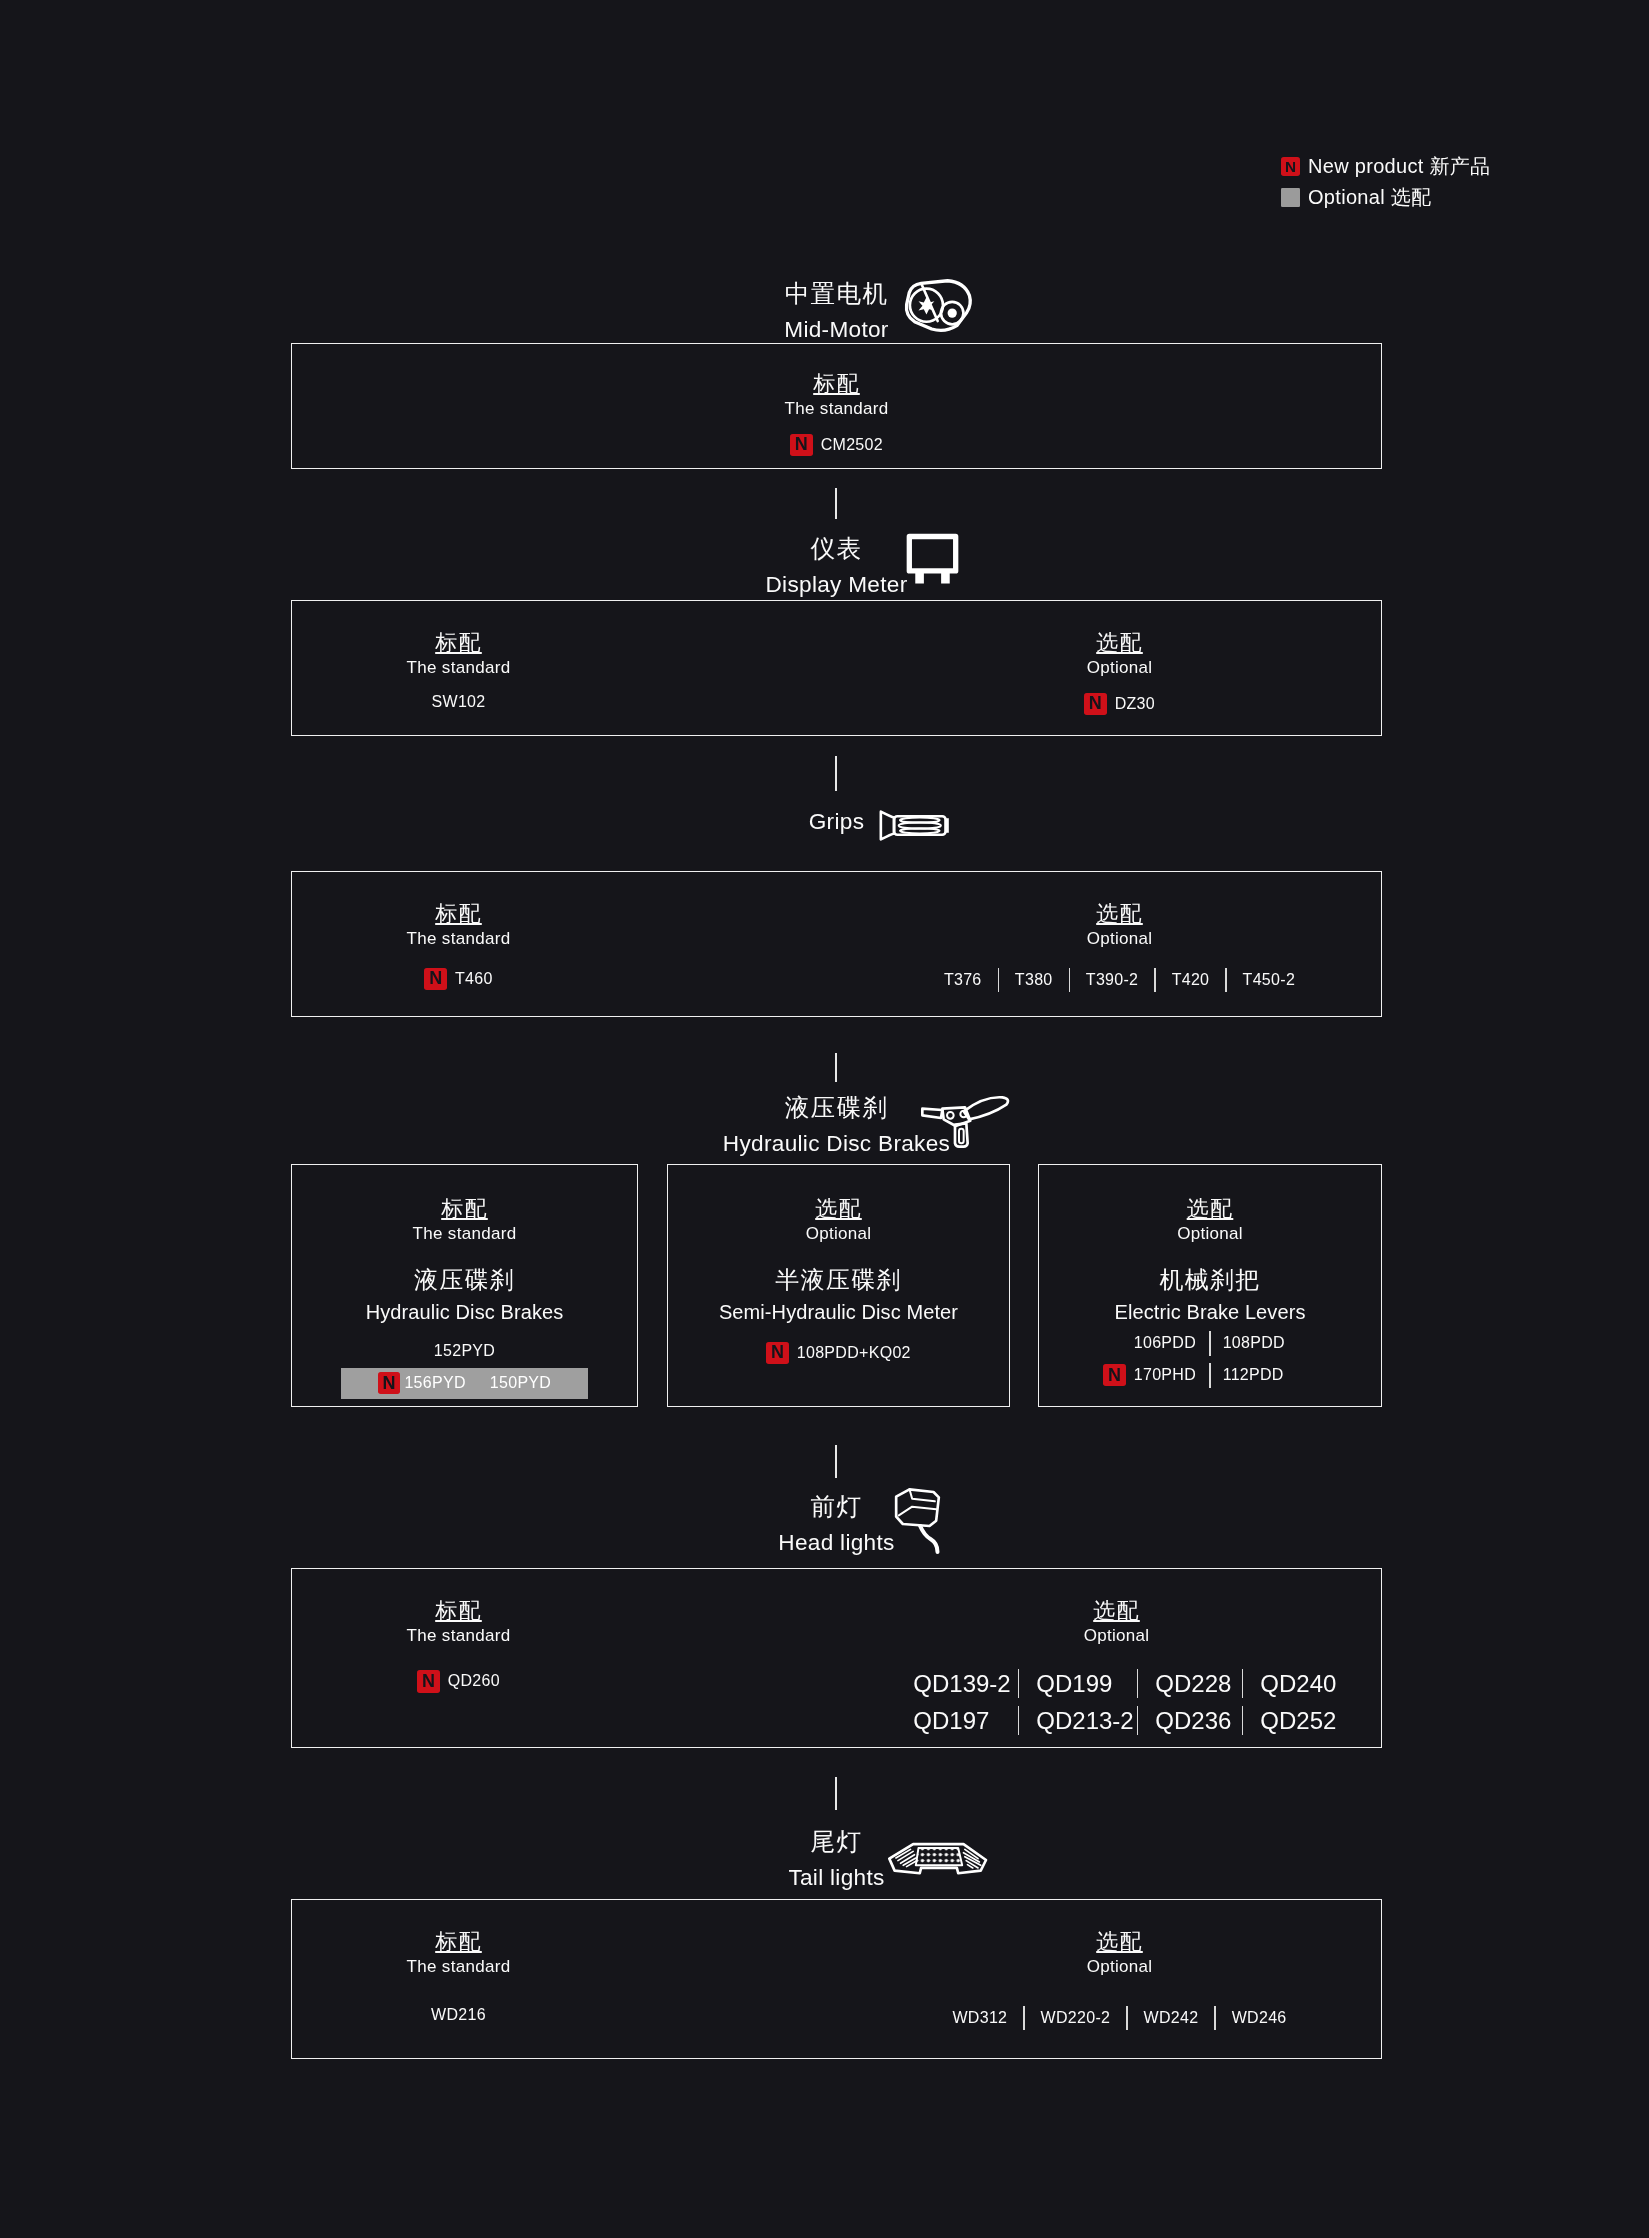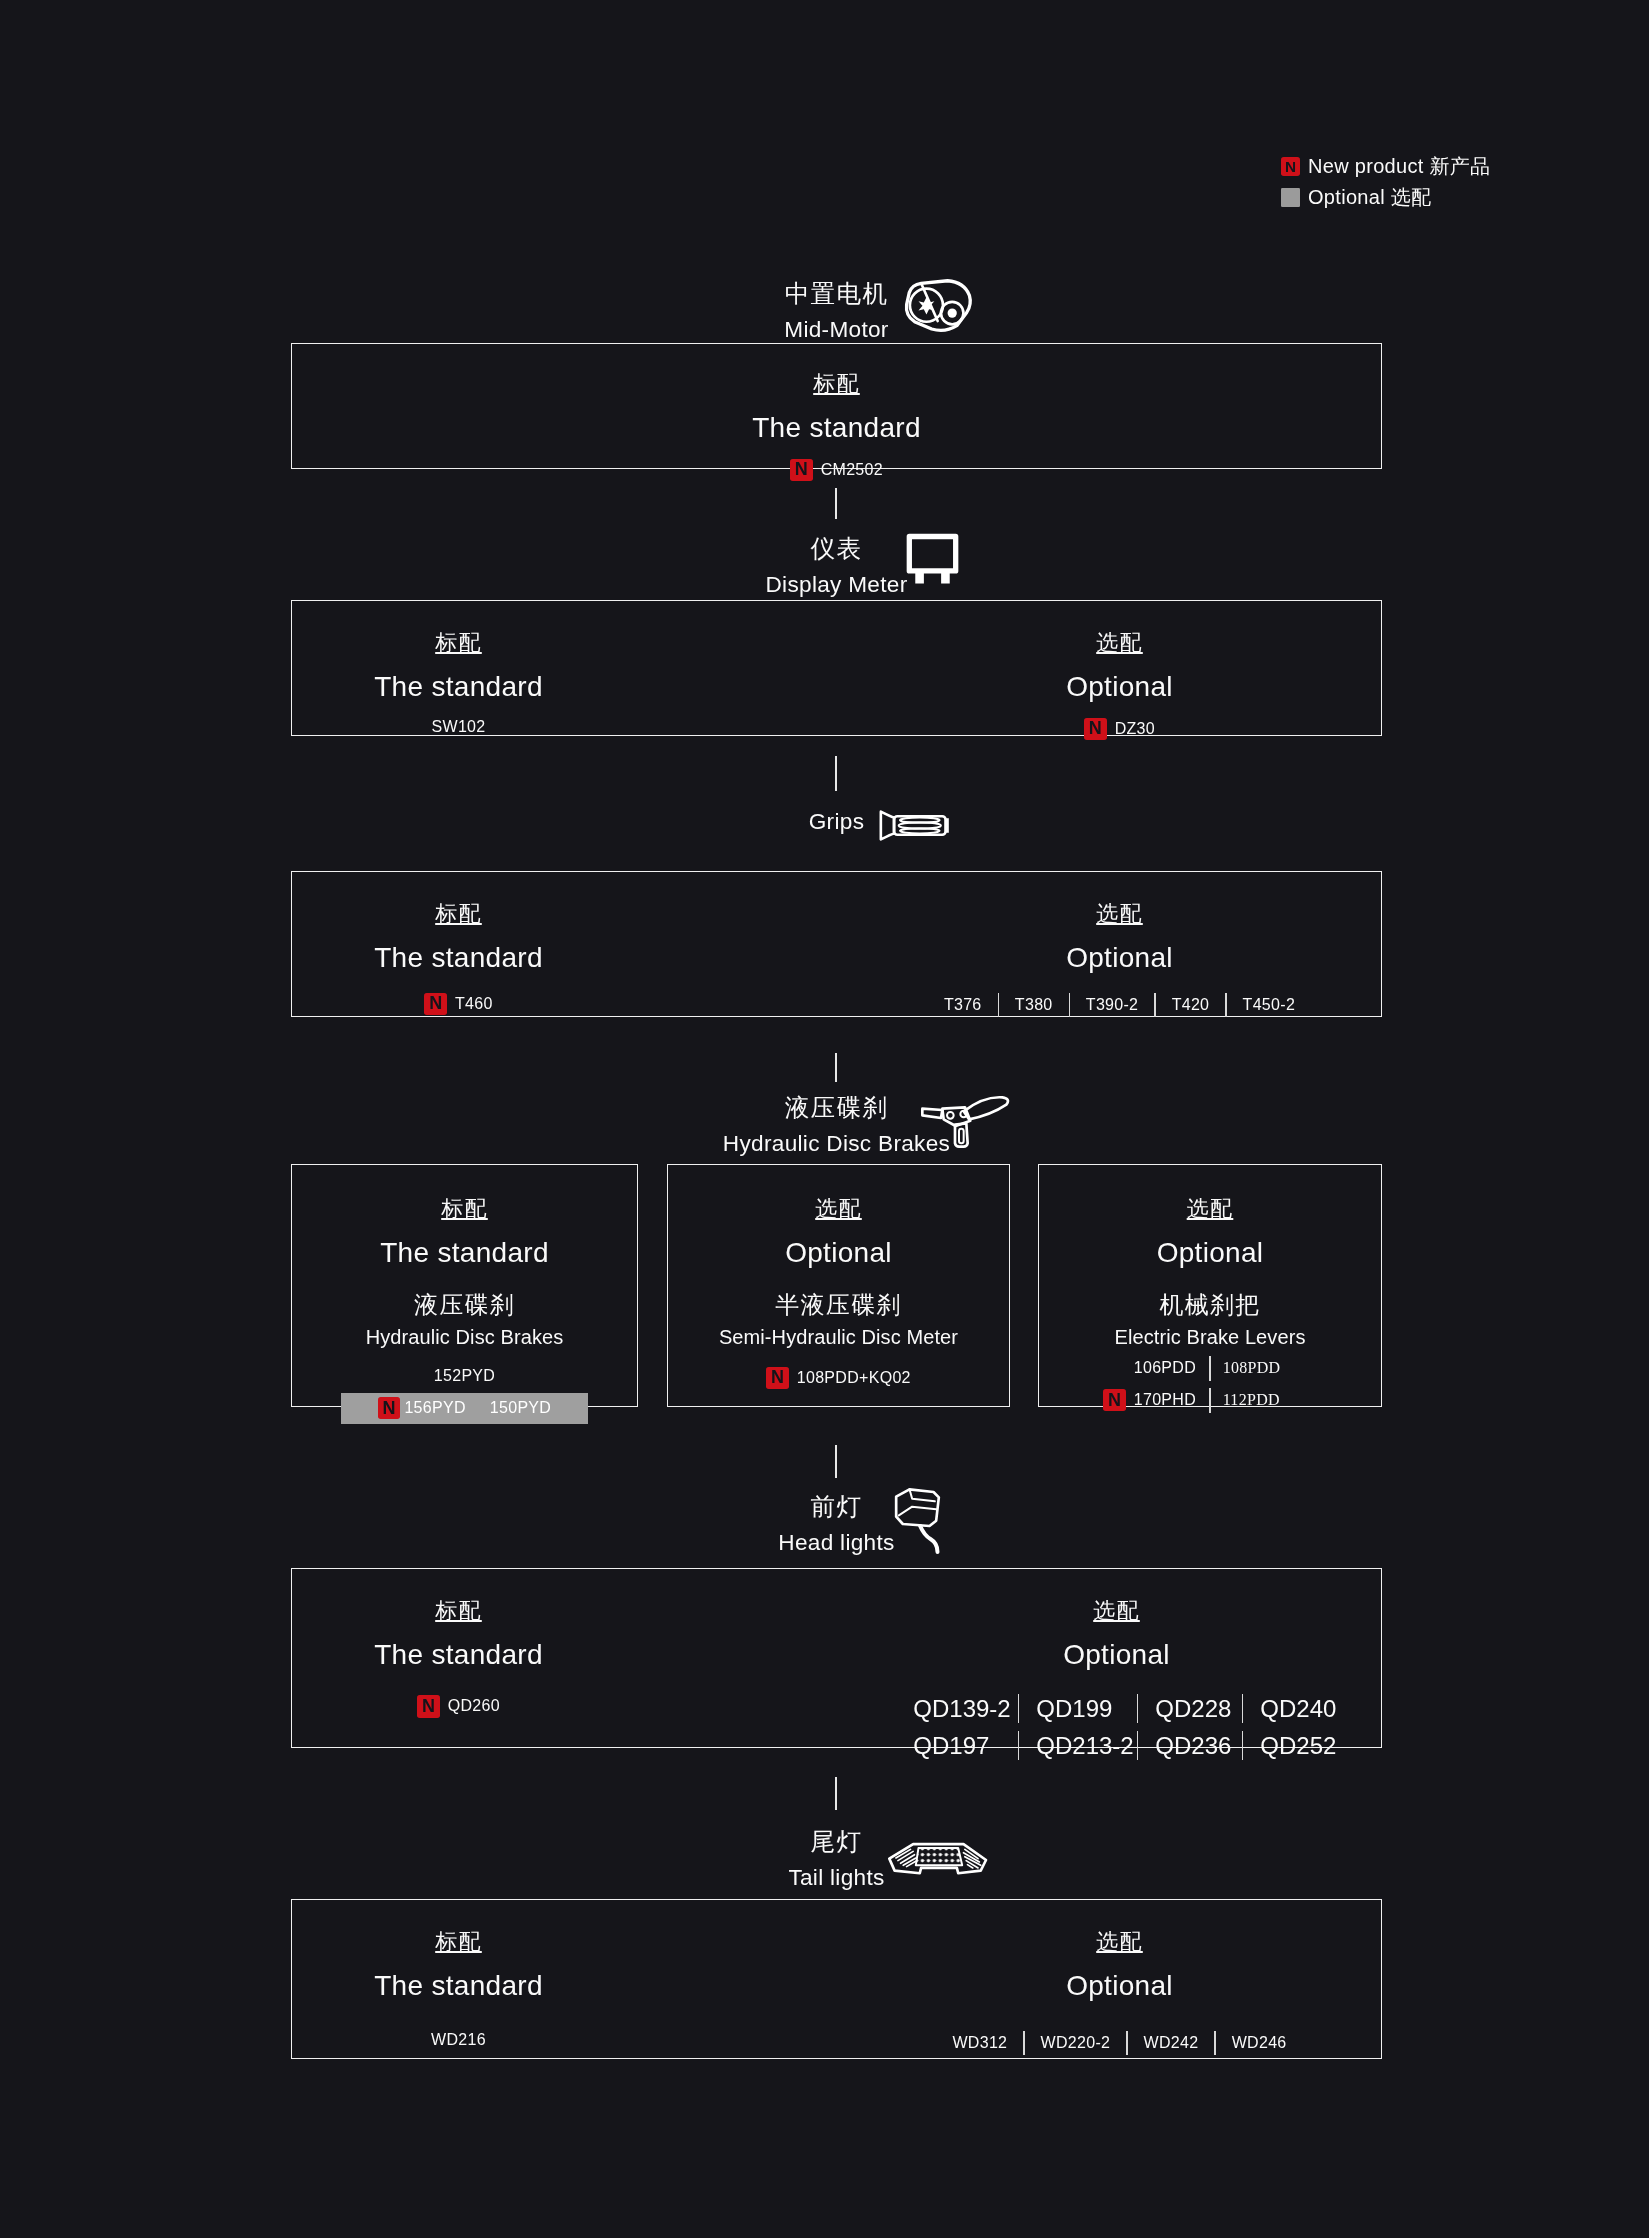--- a/index.html
+++ b/index.html
@@ -43,40 +43,40 @@
   #box3{left:291px;width:1091px;top:871px;height:146px;}
   #box4a{left:291px;width:347px;top:1164px;height:243px;text-align:center;padding-top:29px;}
   #box4b{left:667px;width:343px;top:1164px;height:243px;text-align:center;padding-top:29px;}
   #box4c{left:1038px;width:344px;top:1164px;height:243px;text-align:center;padding-top:29px;}
   #box5{left:291px;width:1091px;top:1568px;height:180px;}
   #box6{left:291px;width:1091px;top:1899px;height:160px;}
   .col-left{position:absolute;left:0;top:0;width:333px;height:100%;padding-top:27px;text-align:center;box-sizing:border-box;}
   .col-right{position:absolute;left:565px;top:0;width:525px;height:100%;padding-top:27px;text-align:center;box-sizing:border-box;}
   #box5 .col-right{left:572px;width:505px;}
   .lbl-cn{font-size:22px;letter-spacing:1.3px;text-decoration:underline;}
-  .lbl-en{font-size:28px;margin-top:13px;letter-spacing:0.3px;}
+  .lbl-en{font-size:17px;margin-top:0;letter-spacing:0.3px;}
   .name-cn{font-size:24px;margin-top:20px;letter-spacing:1.3px;}
   .name-en{font-size:20px;margin-top:5.3px;letter-spacing:0.1px;}
   .code{font-size:16px;letter-spacing:0.3px;white-space:nowrap;}
   .code-row{display:flex;align-items:center;justify-content:center;}
   .mt22{margin-top:14.6px;} .mt28{margin-top:18.6px;} .mt26{margin-top:17.3px;} .mt36{margin-top:24px;} .mt44{margin-top:29px;}
   .vsep{width:1.3px;height:24px;background:#d9d9d9;margin:0 16px;flex:0 0 auto;}
   
   .hl-grid{
     display:grid;grid-template-columns:114px 119px 105px 100px;row-gap:8px;
     margin-top:22.6px;margin-left:40px;justify-items:start;
   }
   .hl-grid .cell{font-size:24px;padding-left:9.3px;line-height:29px;white-space:nowrap;}
   .hl-grid .cell-sep{border-left:1.3px solid #d9d9d9;padding-left:17.3px;}
   
   .lever-row{display:grid;grid-template-columns:1fr 1.3px 1fr;align-items:center;margin-top:6.7px;}
   .lever-row:first-of-type{margin-top:17.3px;}
   .lever-row .bar{width:1.3px;height:25px;background:#d9d9d9;}
   .lr-left{display:flex;justify-content:flex-end;align-items:center;padding-right:13.3px;}
-  .lr-right{display:flex;justify-content:flex-start;align-items:center;padding-left:12px;font-family:Liberation Serif, serif;}
+  .lr-right{display:flex;justify-content:flex-start;align-items:center;padding-left:12px;}
   
   .hl-bar{
     margin:8px auto 0;width:247px;height:31px;background:#9f9f9f;color:#ffffff;
     display:flex;align-items:center;justify-content:center;
   }
   .hl-bar .nbadge{margin-right:4px;width:22.6px;height:22.6px;}
   .hl-bar .gap{width:24px;}
   svg{stroke:#ffffff;fill:none;stroke-linejoin:round;stroke-linecap:round;}
 </style>
 </head>

